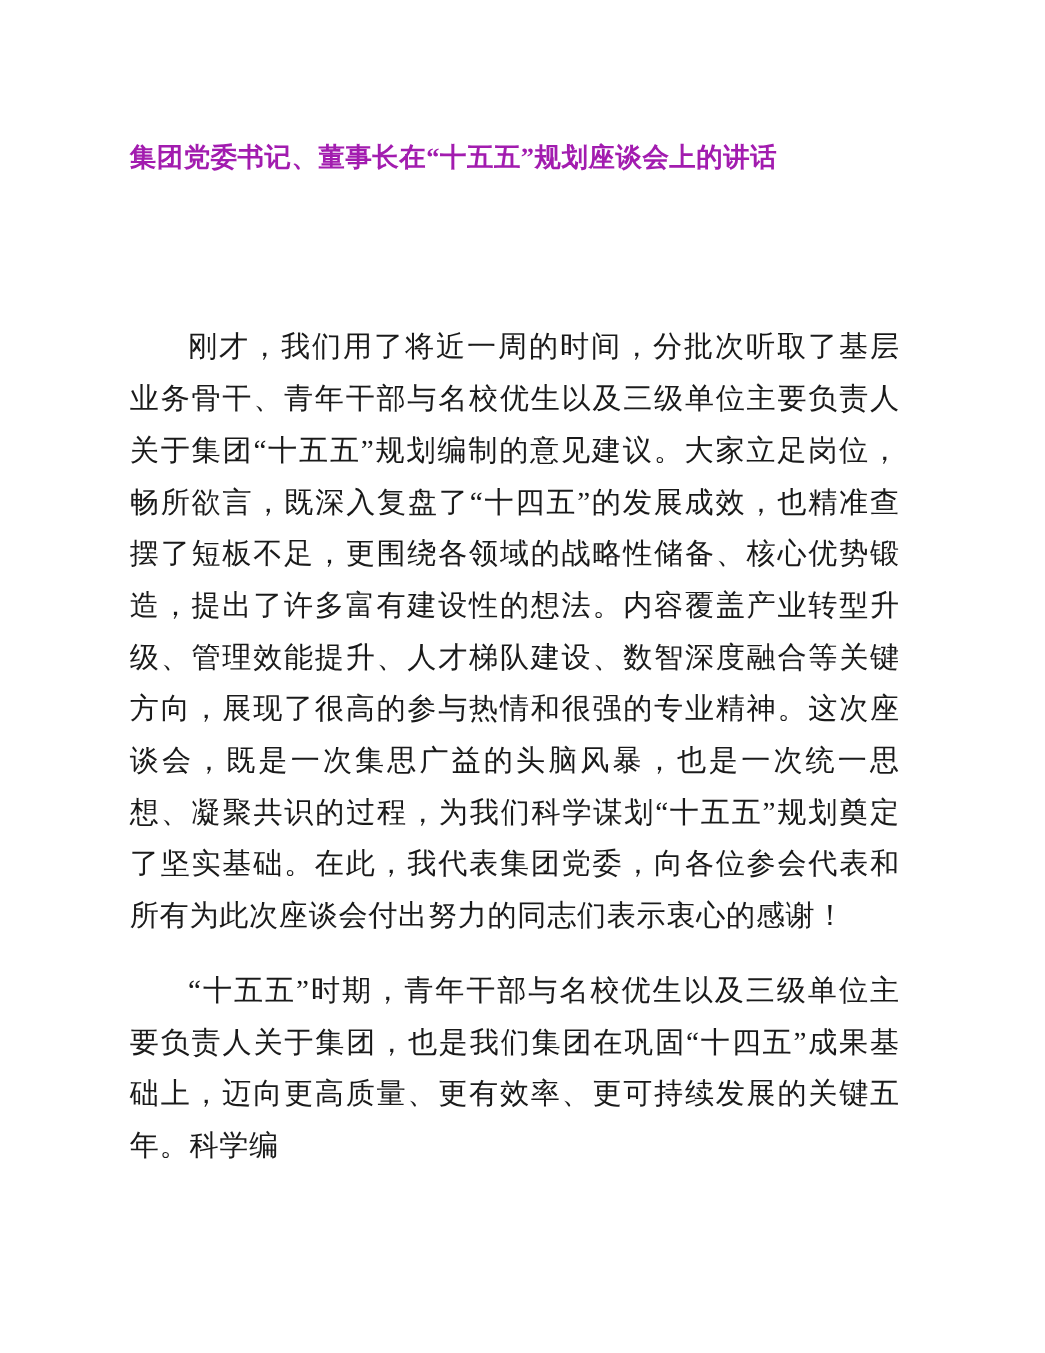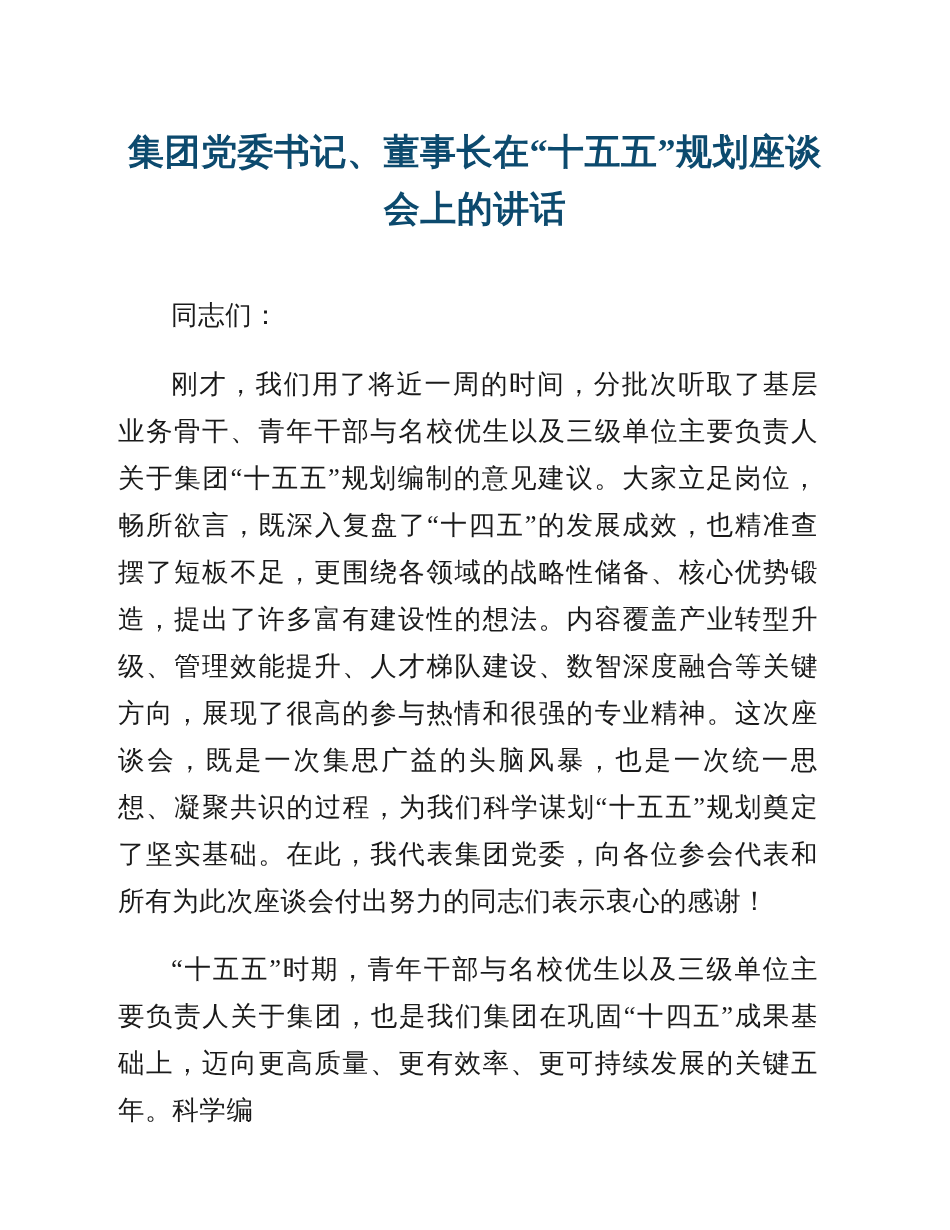--- a/index.html
+++ b/index.html
@@ -22,27 +22,26 @@
     background: #ffffff;
     box-sizing: border-box;
     position: relative;
   }
 
   .doc-title {
     position: absolute;
     left: 118px;
     top: 100px;
     width: 714px;
-    text-align: center;
     font-family: "Liberation Serif", "DejaVu Serif", serif;
     font-weight: bold;
-    font-size: 36px;
+    font-size: 24px;
     line-height: 57px;
     letter-spacing: 0.5px;
-    color: #0c4a6e;
+    color: #a21caf;
     white-space: pre-wrap;
   }
 
   .body-block {
     position: absolute;
     left: 118px;
     top: 292px;
     width: 700px;
   }
 
@@ -69,21 +68,20 @@
 </style>
 </head>
 <body>
 
 <div class="page">
 
   <h1 class="doc-title">集团党委书记、董事长在“十五五”规划座谈会上的讲话</h1>
 
   <div class="body-block">
 
-    <p class="para salutation">同志们：</p>
 
     <p class="para">刚才，我们用了将近一周的时间，分批次听取了基层业务骨干、青年干部与名校优生以及三级单位主要负责人关于集团“十五五”规划编制的意见建议。大家立足岗位，畅所欲言，既深入复盘了“十四五”的发展成效，也精准查摆了短板不足，更围绕各领域的战略性储备、核心优势锻造，提出了许多富有建设性的想法。内容覆盖产业转型升级、管理效能提升、人才梯队建设、数智深度融合等关键方向，展现了很高的参与热情和很强的专业精神。这次座谈会，既是一次集思广益的头脑风暴，也是一次统一思想、凝聚共识的过程，为我们科学谋划“十五五”规划奠定了坚实基础。在此，我代表集团党委，向各位参会代表和所有为此次座谈会付出努力的同志们表示衷心的感谢！</p>
 
     <p class="para">“十五五”时期，青年干部与名校优生以及三级单位主要负责人关于集团，也是我们集团在巩固“十四五”成果基础上，迈向更高质量、更有效率、更可持续发展的关键五年。科学编</p>
 
   </div>
 
 </div>
 
 </body></html>

